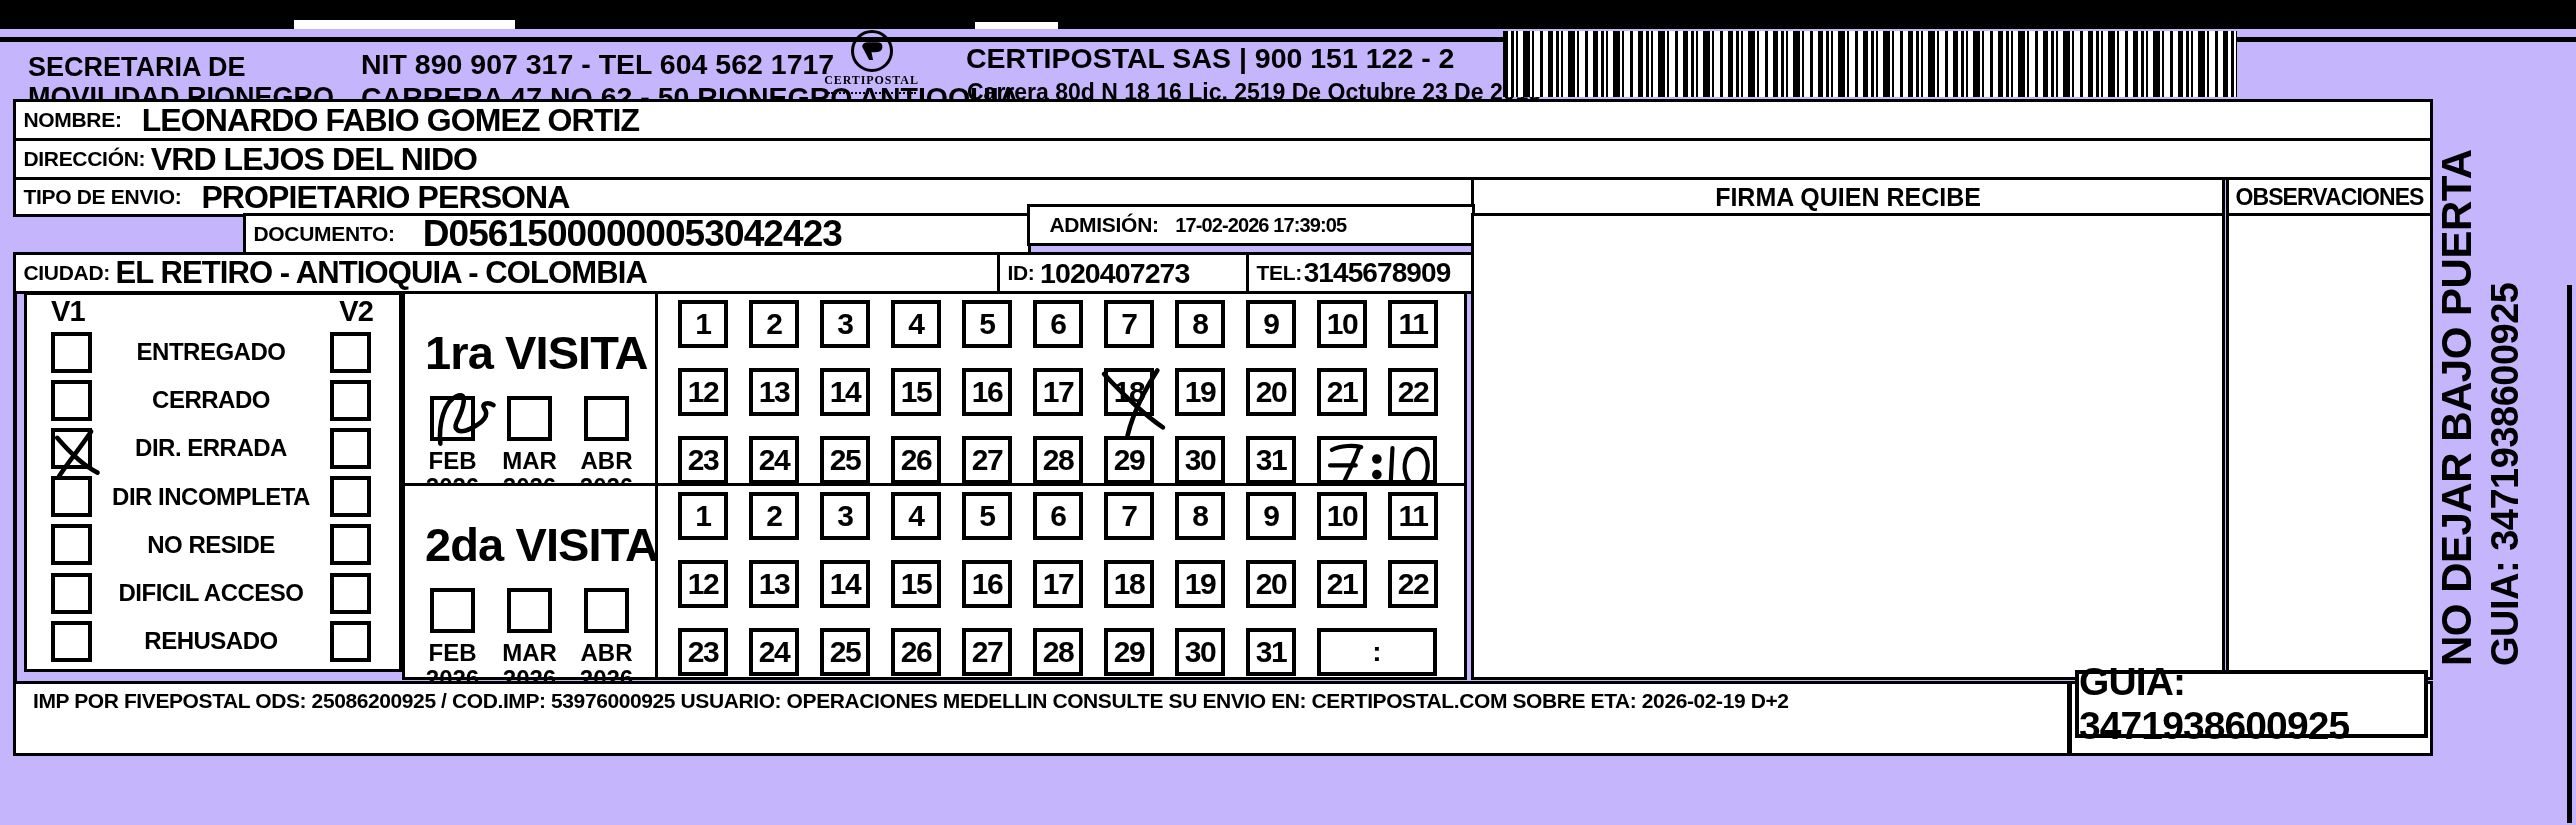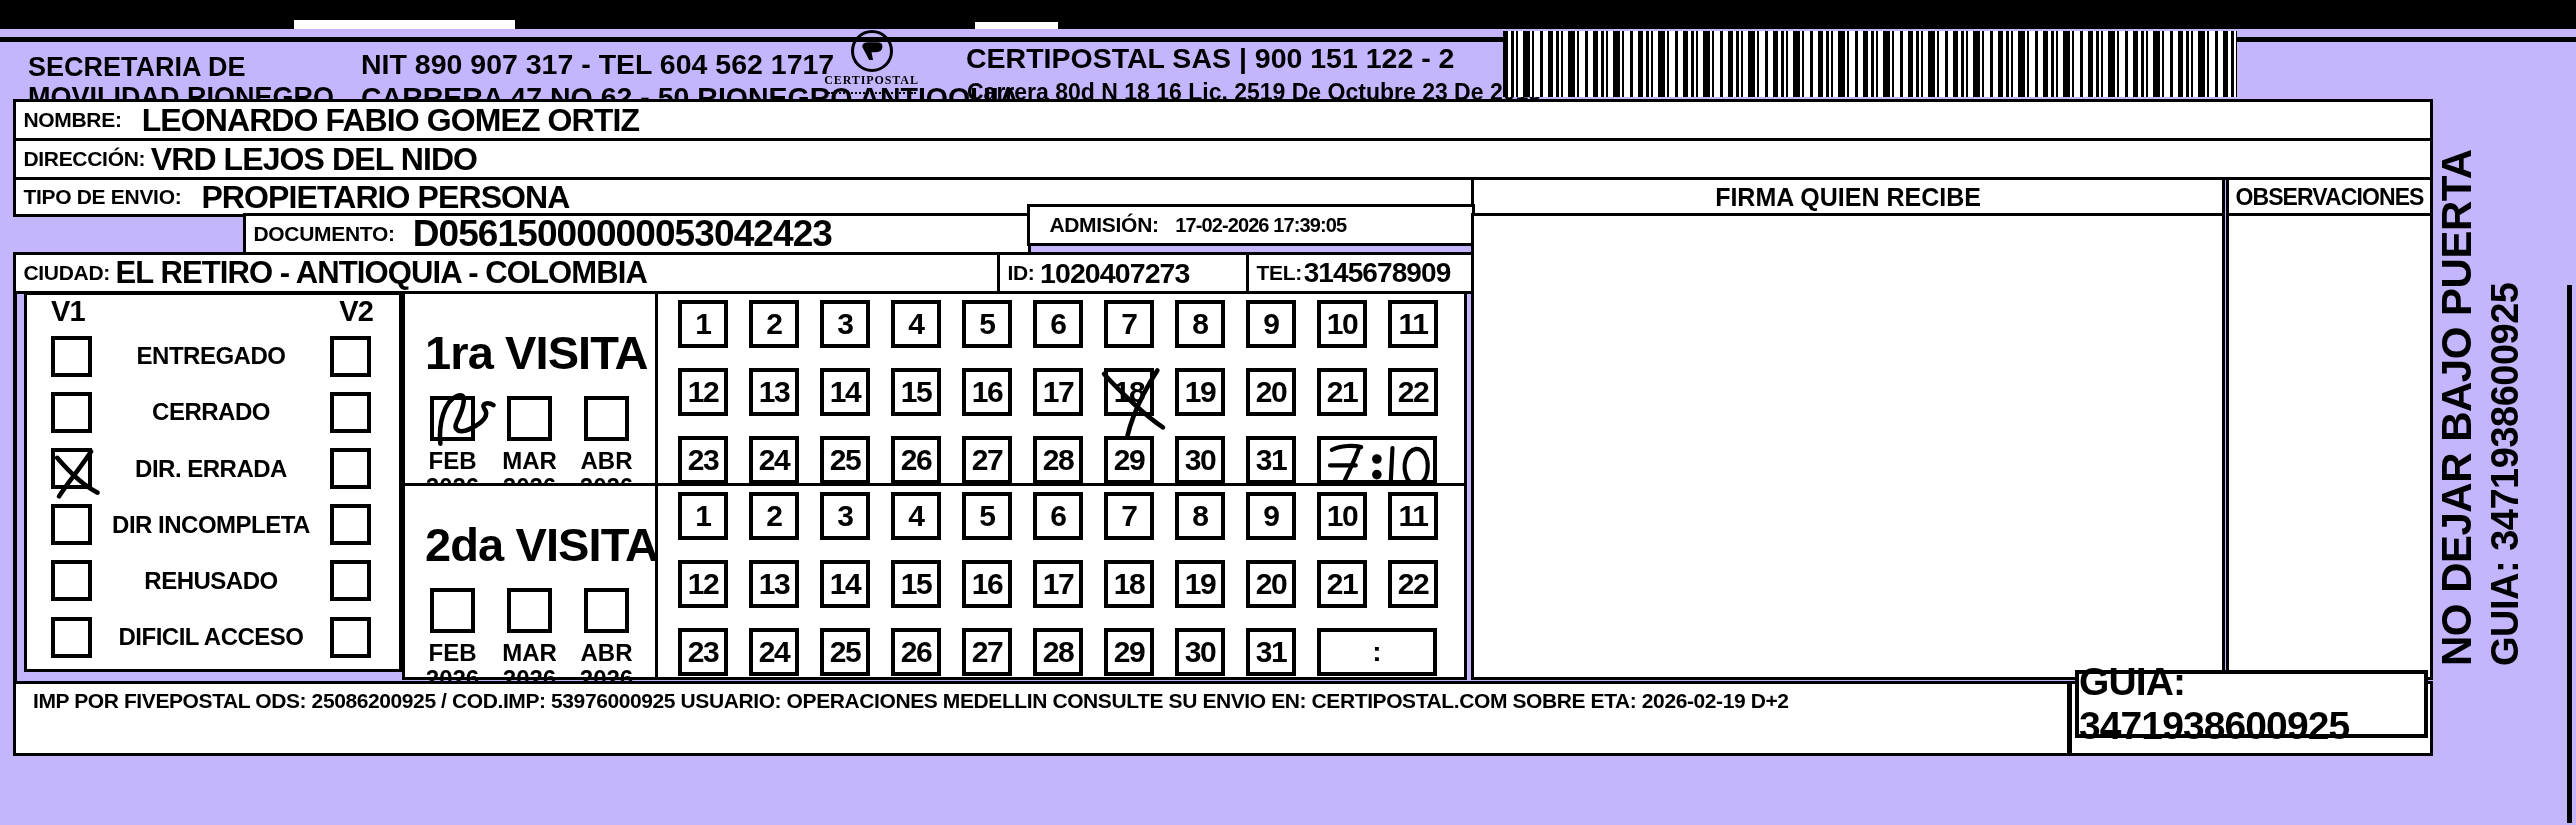--- a/index.html
+++ b/index.html
@@ -109,21 +109,21 @@
 
   <div class="cell" style="left:13px;top:177px;width:1462px;height:40px;">
     <span class="lbl">TIPO DE ENVIO:</span>
     <span class="val" style="font-size:32px;">PROPIETARIO PERSONA</span>
   </div>
   <div class="cell hdr-cell" style="left:1471px;top:177px;width:754px;height:40px;font-size:25px;">FIRMA QUIEN RECIBE</div>
   <div class="cell hdr-cell" style="left:2226px;top:177px;width:207px;height:40px;font-size:23px;letter-spacing:-0.9px;">OBSERVACIONES</div>
 
   <div class="cell" style="left:243px;top:213px;width:788px;height:42px;">
     <span class="lbl">DOCUMENTO:</span>
-    <span class="val" style="font-size:37px;margin-left:18px;">D05615000000053042423</span>
+    <span class="val" style="font-size:37px;margin-left:28px;">D05615000000053042423</span>
   </div>
   <div class="cell" style="left:1027px;top:204px;width:448px;height:42px;padding-left:12px;">
     <span class="lbl">ADMISIÓN:</span>
     <span class="val" style="font-size:20px;margin-left:16.6px;">17-02-2026 17:39:05</span>
   </div>
 
   <div class="cell" style="left:13px;top:252px;width:988px;height:42px;">
     <span class="lbl">CIUDAD:</span>
     <span class="val" style="font-size:31px;margin-left:5.5px;">EL RETIRO - ANTIOQUIA - COLOMBIA</span>
   </div>
@@ -164,26 +164,31 @@
           <div class="status-label">DIR. ERRADA</div>
           <div class="cb status-cb right"></div>
         </div>
         <div class="status-row">
           <div class="cb status-cb left"></div>
           <div class="status-label">DIR INCOMPLETA</div>
           <div class="cb status-cb right"></div>
         </div>
         <div class="status-row">
           <div class="cb status-cb left"></div>
+          <div class="status-label">NO RESIDE</div>
+          <div class="cb status-cb right"></div>
+        </div>
+        <div class="status-row">
+          <div class="cb status-cb left"></div>
+          <div class="status-label">DIFICIL ACCESO</div>
+          <div class="cb status-cb right"></div>
+        </div>
+        <div class="status-row">
+          <div class="cb status-cb left"></div>
           <div class="status-label">REHUSADO</div>
-          <div class="cb status-cb right"></div>
-        </div>
-        <div class="status-row">
-          <div class="cb status-cb left"></div>
-          <div class="status-label">DIFICIL ACCESO</div>
           <div class="cb status-cb right"></div>
         </div>
       </div>
   </div>
 
   <div id="visit-0" class="visit">
     <div class="months">
       <div class="visit-title">1ra VISITA</div>
       <div class="month-cols">
           <div class="month-col">

